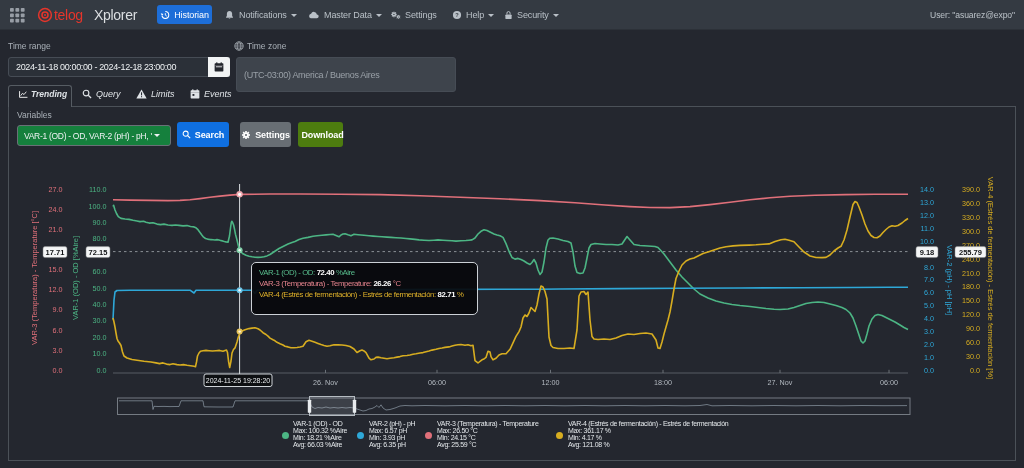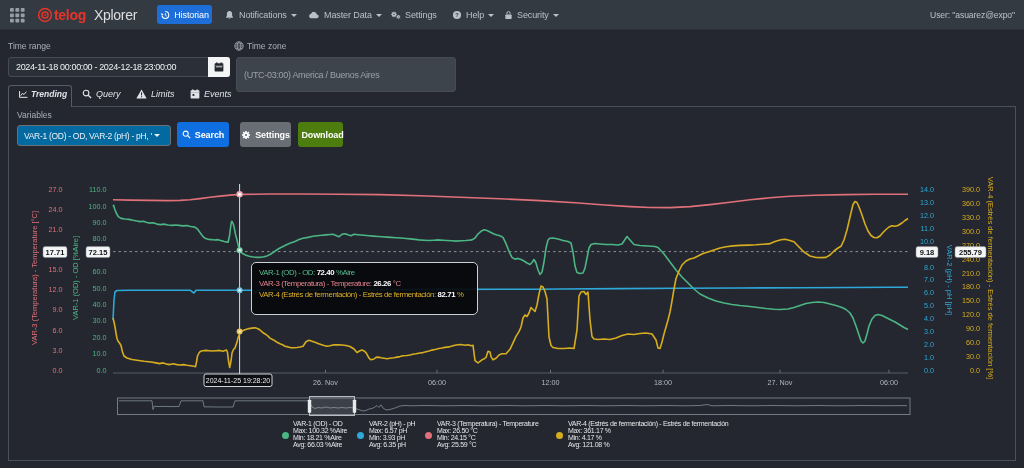--- a/index.html
+++ b/index.html
@@ -27,21 +27,21 @@
     <rect x="0" y="10.8" width="3.8" height="3.8" rx="0.8"></rect>
       <rect x="5.4" y="10.8" width="3.8" height="3.8" rx="0.8"></rect>
       <rect x="10.8" y="10.8" width="3.8" height="3.8" rx="0.8"></rect>
   </g>
 </svg>
 <svg class="abs" style="left:37px;top:7px;z-index:2" width="16" height="16" viewBox="0 0 17 17">
   <circle cx="8.5" cy="8.5" r="6.8" fill="none" stroke="#e5352b" stroke-width="1.6"></circle>
   <circle cx="8.5" cy="8.5" r="3.2" fill="none" stroke="#e5352b" stroke-width="1.6"></circle>
   <circle cx="8.5" cy="8.5" r="1" fill="#e5352b"></circle>
 </svg>
-<div class="abs" style="left:54px;top:7px;font-size:14px;font-weight:bold;color:#e5352b;z-index:2;letter-spacing:-0.3px">telog</div>
+<div class="abs" style="left:54px;top:7px;font-size:14px;font-weight:normal;color:#e5352b;z-index:2;letter-spacing:-0.3px">telog</div>
 <div class="abs" style="left:94px;top:7px;font-size:14px;font-weight:normal;color:#dcdfe2;z-index:2;letter-spacing:-0.3px">Xplorer</div>
 <div class="btn" style="left:157px;top:5px;width:55px;height:19px;background:#1d6ed8;font-weight:normal;font-size:9px;z-index:2">
   <svg width="10" height="10" viewBox="0 0 16 16" style="margin-right:4px">
       <path d="M8.5 2.5a5.5 5.5 0 1 1-5.3 7" fill="none" stroke="#fff" stroke-width="1.7"></path>
       <path d="M1.2 5.2l4.2 1.2L3.2 9.6z" fill="#fff"></path>
       <path d="M8.5 5v3.2l2.4 1.6" fill="none" stroke="#fff" stroke-width="1.4"></path>
     </svg>
   Historian</div>
 <div class="navitem" style="left:225px">
   <svg width="9" height="10" viewBox="0 0 14 16" style="margin-right:5px">
@@ -142,21 +142,21 @@
   <svg width="10" height="10" viewBox="0 0 16 16" style="margin-right:4px">
       <path d="M1 5h14v9a1 1 0 0 1-1 1H2a1 1 0 0 1-1-1z" fill="#dfe3e7"></path>
       <path d="M2 2h12a1 1 0 0 1 1 1v2H1V3a1 1 0 0 1 1-1z" fill="#dfe3e7"></path>
       <rect x="3.5" y="0.5" width="2" height="3.5" rx="0.8" fill="#dfe3e7"></rect>
       <rect x="10.5" y="0.5" width="2" height="3.5" rx="0.8" fill="#dfe3e7"></rect>
       <rect x="4" y="8" width="3" height="3" fill="#24272f"></rect>
     </svg>
   Events</div>
 
 <div class="lbl" style="left:17px;top:110px">Variables</div>
-<div class="abs" style="left:17px;top:125px;width:154px;height:21px;background:#0369a1;border:1px solid #6a7077;border-radius:3px;display:flex;align-items:center;z-index:2">
+<div class="abs" style="left:17px;top:125px;width:154px;height:21px;background:#15803d;border:1px solid #6a7077;border-radius:3px;display:flex;align-items:center;z-index:2">
   <span style="color:#eef1f3;font-size:8.5px;margin-left:6px;letter-spacing:-0.3px;white-space:nowrap">VAR-1 (OD) - OD, VAR-2 (pH) - pH, '</span>
   <span class="caret" style="border-top-color:#eef1f3;margin-left:2px"></span>
 </div>
 <div class="btn" style="left:177px;top:122px;width:52px;height:25px;background:#0f6fe0;z-index:2">
   <svg width="9" height="9" viewBox="0 0 16 16" style="margin-right:4px">
       <circle cx="6.5" cy="6.5" r="4.5" fill="none" stroke="#fff" stroke-width="1.8"></circle>
       <line x1="10" y1="10" x2="14.5" y2="14.5" stroke="#fff" stroke-width="2"></line>
     </svg>
   Search</div>
 <div class="btn" style="left:240px;top:122px;width:51px;height:25px;background:#686e74;z-index:2">

